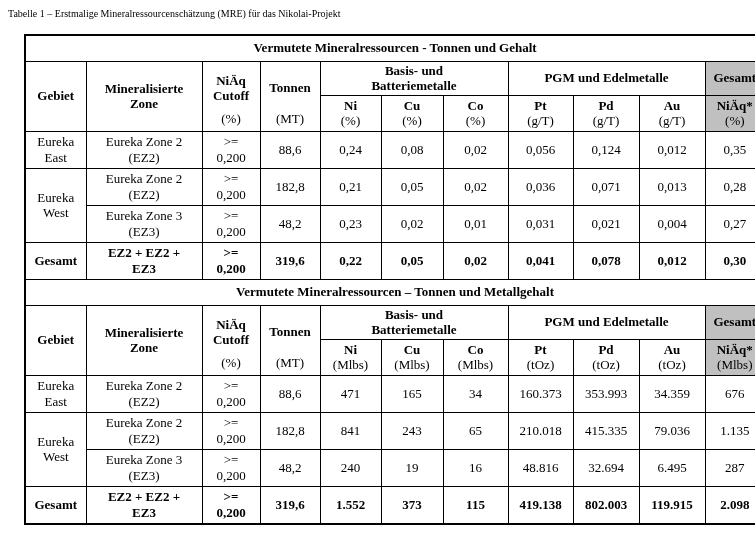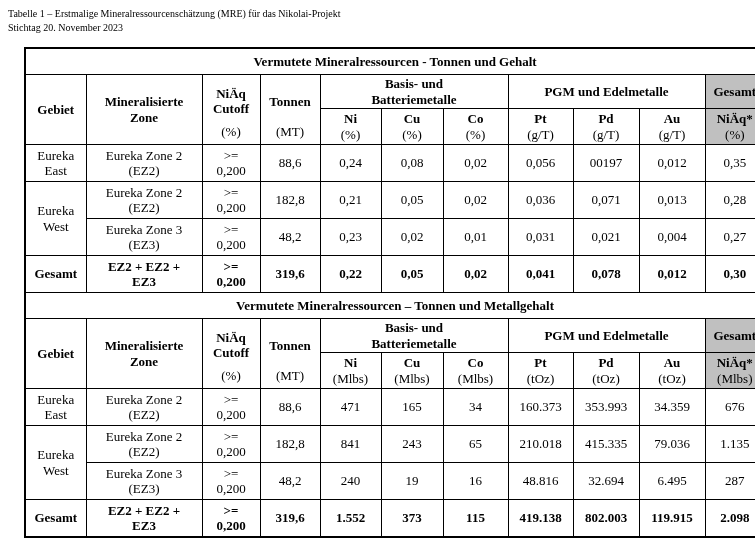--- a/index.html
+++ b/index.html
@@ -76,21 +76,20 @@
   tr.data-row td.lcell { text-align: center; }
   tr.total-row td { font-weight: bold; }
 </style>
 </head>
 <body>
 
 <div class="page">
 
   <div class="doc-title">
     <div>Tabelle 1 – Erstmalige Mineralressourcenschätzung (MRE) für das Nikolai-Projekt</div>
-    <div>Stichtag 20. November 2023</div>
   </div>
 
   <table class="mre">
     <colgroup>
       <col style="width:61px">
         <col style="width:116px">
         <col style="width:58px">
         <col style="width:60px">
       <col style="width:61px">
         <col style="width:62px">
@@ -165,21 +164,21 @@
 East</td>
       <td class="lcell pre">Eureka Zone 2
 (EZ2)</td>
       <td class="pre">&gt;=
 0,200</td>
       <td>88,6</td>
       <td>0,24</td>
       <td>0,08</td>
       <td>0,02</td>
       <td>0,056</td>
-      <td>00197</td>
+      <td>0,124</td>
       <td>0,012</td>
       <td>0,35</td>
     </tr>
 
     <tr class="data-row">
       <td rowspan="2" class="lcell pre">Eureka
 West</td>
       <td class="lcell pre">Eureka Zone 2
 (EZ2)</td>
       <td class="pre">&gt;=

